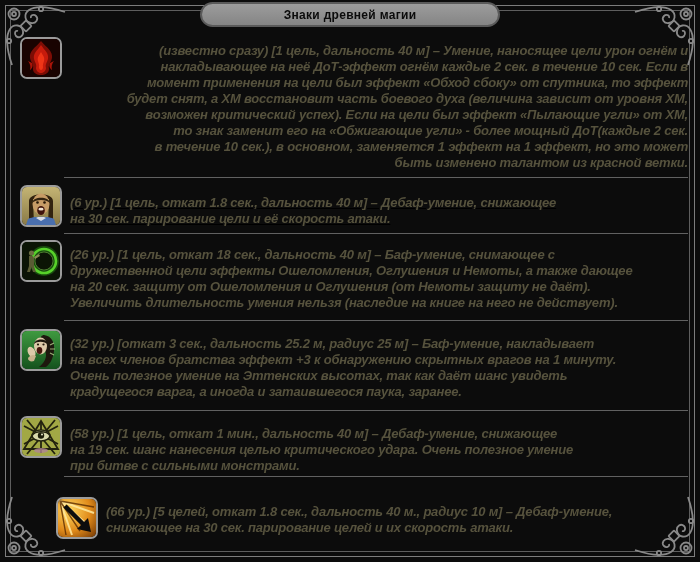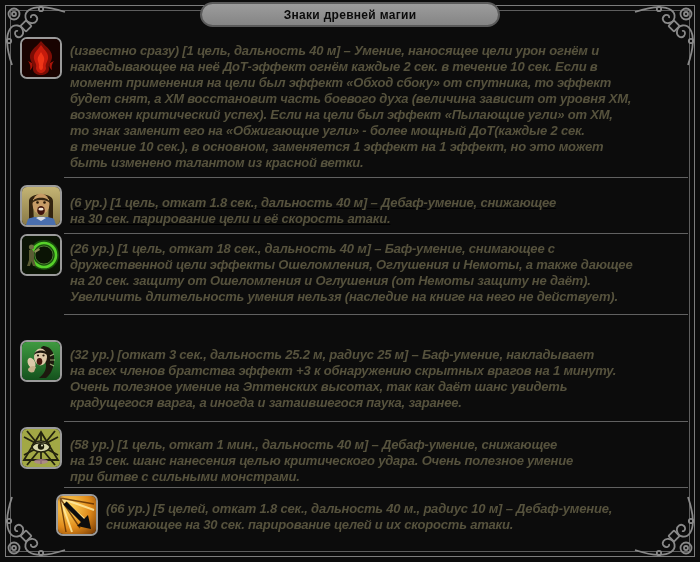--- a/index.html
+++ b/index.html
@@ -35,31 +35,31 @@
   }
   .icon-box svg{display:block;width:38px;height:38px;}
   .entry-text{
     flex:1 1 auto;
     font-size:13px;line-height:16px;font-weight:bold;font-style:italic;
     color:#56523d;letter-spacing:-0.2px;
     white-space:pre-line;
   }
   .divider{height:1px;background:#616161;margin-left:44px;}
   
-  .e1{margin-top:9px;}  .e1 .entry-text{padding-top:6px;}
+  .e1{margin-top:9px;}  .e1 .entry-text{padding-top:6px;text-align:right;}
   .d1{margin-top:6px;}
   .e2{margin-top:7px;text-decoration:underline;}  .e2 .entry-text{padding-top:10px;}
   .d2{margin-top:6px;}
-  .e3{}  .e3 .entry-text{padding-top:7px;}
+  .e3{margin-top:6px;}  .e3 .entry-text{padding-top:7px;}
   .d3{margin-top:9px;}
-  .e4{margin-top:25px;}  .e4 .entry-text{padding-top:7px;}
+  .e4{margin-top:8px;}  .e4 .entry-text{padding-top:7px;}
   .d4{margin-top:10px;}
   .e5{margin-top:5px;}  .e5 .entry-text{padding-top:10px;}
   .d5{margin-top:2px;}
-  .e6{margin-top:6px;padding-left:36px;}  .e6 .entry-text{padding-top:7px;}
+  .e6{margin-top:20px;padding-left:36px;}  .e6 .entry-text{padding-top:7px;}
 </style>
 </head>
 <body>
 
 <div class="frame-outer"></div>
 <div class="frame-inner"></div>
 
 <svg class="corner tl" viewBox="0 0 66 66">
   <g fill="none" stroke="#898989" stroke-width="1.8">
     <path d="M64,11 C46,5 34,5 28,9 C22,13 24,21 30,22 C35,23 38,18 35,15 C33,13 29,14 30,17"></path>

